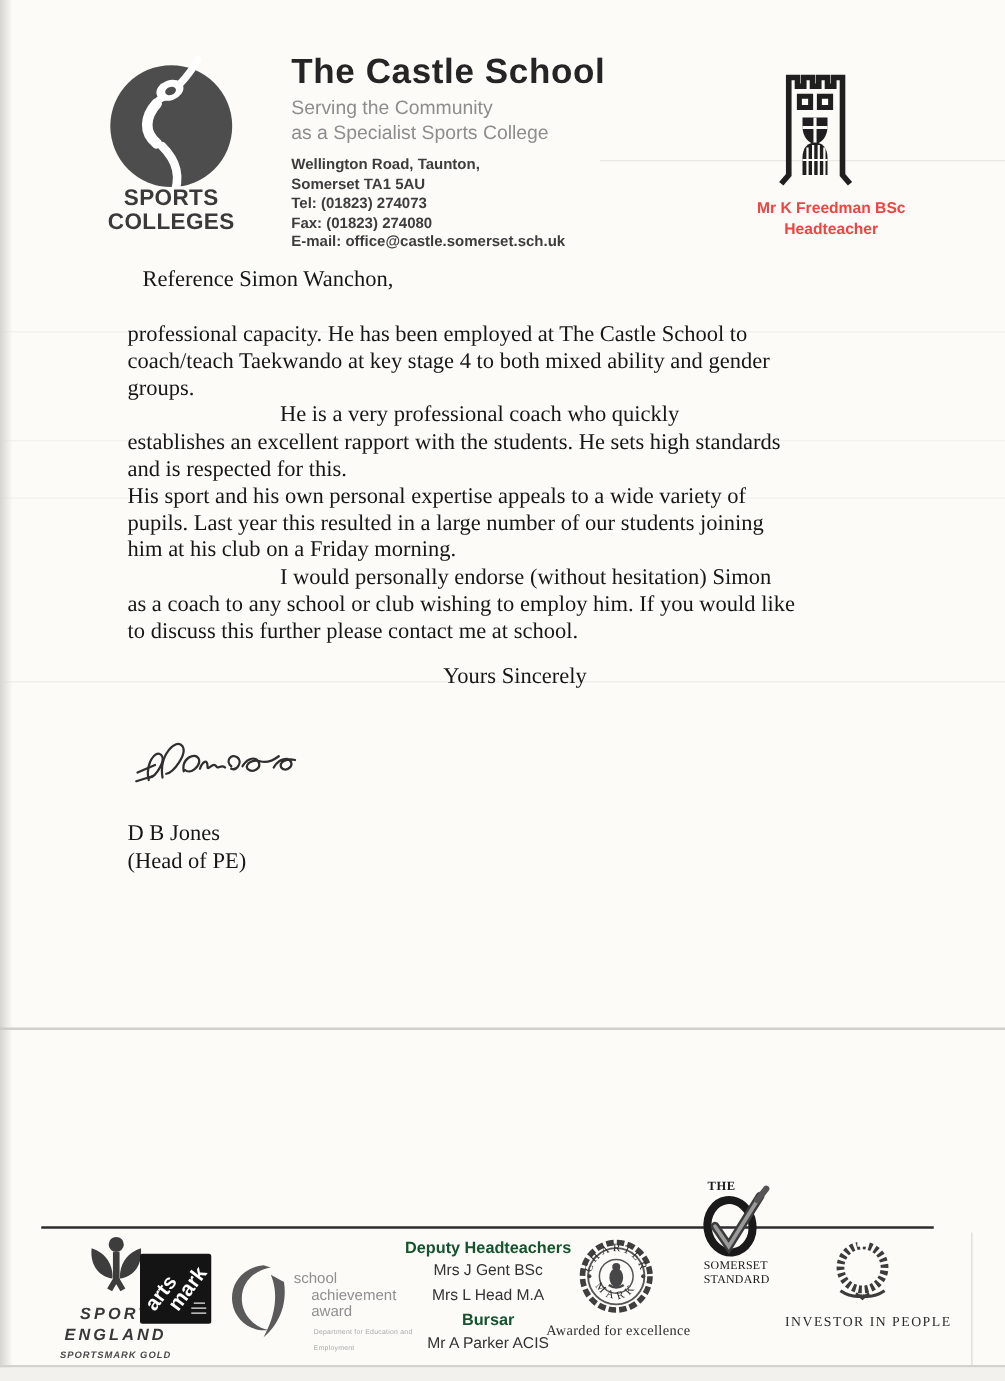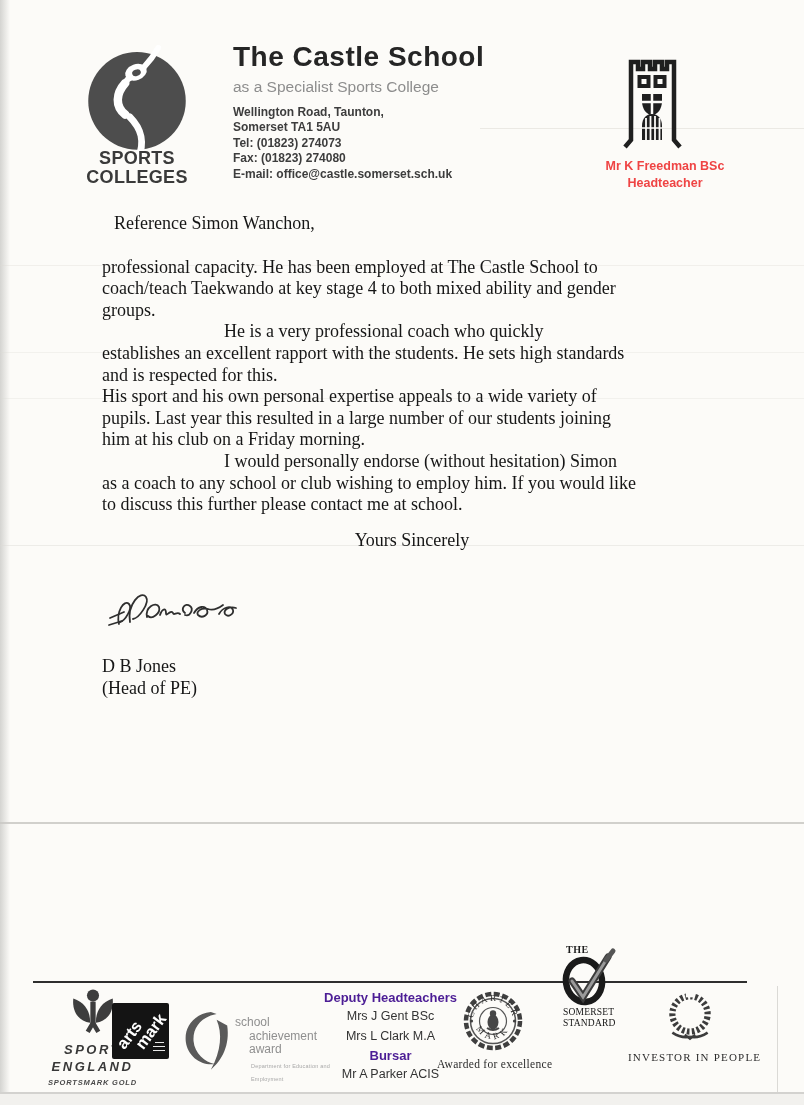--- a/index.html
+++ b/index.html
@@ -56,21 +56,21 @@
   .am-rot{position:absolute;left:50%;top:50%;transform:translate(-50%,-50%) rotate(-53deg);
           color:#fff;font-weight:bold;font-size:16.5px;line-height:14.5px;}
   .am-rot .w2{margin-left:11px;}
   .am-micro{position:absolute;background:#e9e9e9;height:1.5px;}
   .achievement{position:absolute;left:182px;top:1008px;width:170px;height:62px;text-align:left;}
   .ach-swoosh{position:absolute;left:0;top:2px;}
   .ach-text{position:absolute;left:53px;top:8px;font-size:12px;color:#8f8f8f;line-height:13.5px;}
   .ach-text .l2{padding-left:14px;}
   .ach-sub{font-size:5.5px;color:#a8a8a8;margin-top:3px;padding-left:16px;letter-spacing:.2px;}
   .staff{left:318px;top:988px;width:145px;font-size:12.5px;color:#333;line-height:19.3px;}
-  .staff .hd{font-weight:bold;font-size:13px;color:#4c1d95;}
+  .staff .hd{font-weight:bold;font-size:13px;color:#14532d;}
   .charter{left:437px;top:990px;width:112px;}
   .charter-caption{font-family:"Liberation Serif",serif;font-size:11.5px;color:#2b2b2b;
                    margin-top:2px;letter-spacing:.3px;white-space:nowrap;}
   .somerset{left:556px;top:944px;width:72px;text-align:left;font-family:"Liberation Serif",serif;}
   .som-the{font-size:10px;font-weight:bold;color:#1d1d1d;padding-left:10px;letter-spacing:.5px;}
   .som-ring{margin-left:2px;}
   .som-ring svg{overflow:visible;}
   .som-name{font-size:9.5px;font-weight:normal;line-height:10.5px;color:#141414;padding-left:7px;
             letter-spacing:.2px;margin-top:-2px;}
   .investor{left:628px;top:990px;width:124px;}
@@ -104,20 +104,21 @@
     </svg>
   </div>
   <div class="sports-wordmark">
     <div>SPORTS</div>
     <div>COLLEGES</div>
   </div>
 
   <div class="head-center">
     <div class="school-name">The Castle School</div>
     <div class="tagline">
+      <div>Serving the Community</div>
       <div>as a Specialist Sports College</div>
     </div>
     <div class="address">
       <div>Wellington Road, Taunton,</div>
       <div>Somerset TA1 5AU</div>
       <div>Tel: (01823) 274073</div>
       <div>Fax: (01823) 274080</div>
       <div>E-mail: office@castle.somerset.sch.uk</div>
     </div>
   </div>
@@ -218,21 +219,21 @@
     <div class="ach-text">
       <div class="l1">school</div>
       <div class="l2">achievement award</div>
       <div class="ach-sub">Department for Education and Employment</div>
     </div>
   </div>
 
   <div class="f-block staff">
     <div class="hd">Deputy Headteachers</div>
     <div>Mrs J Gent BSc</div>
-    <div>Mrs L Clark M.A</div>
+    <div>Mrs L Head M.A</div>
     <div class="hd">Bursar</div>
     <div>Mr A Parker ACIS</div>
   </div>
 
   <div class="f-block charter">
     <span>
       <svg width="62" height="62" viewBox="0 0 62 62">
         <defs>
           <path id="cmTop" d="M11,31 A20,20 0 0 1 51,31"></path>
           <path id="cmBot" d="M13,31 A18,18 0 0 0 49,31"></path>

